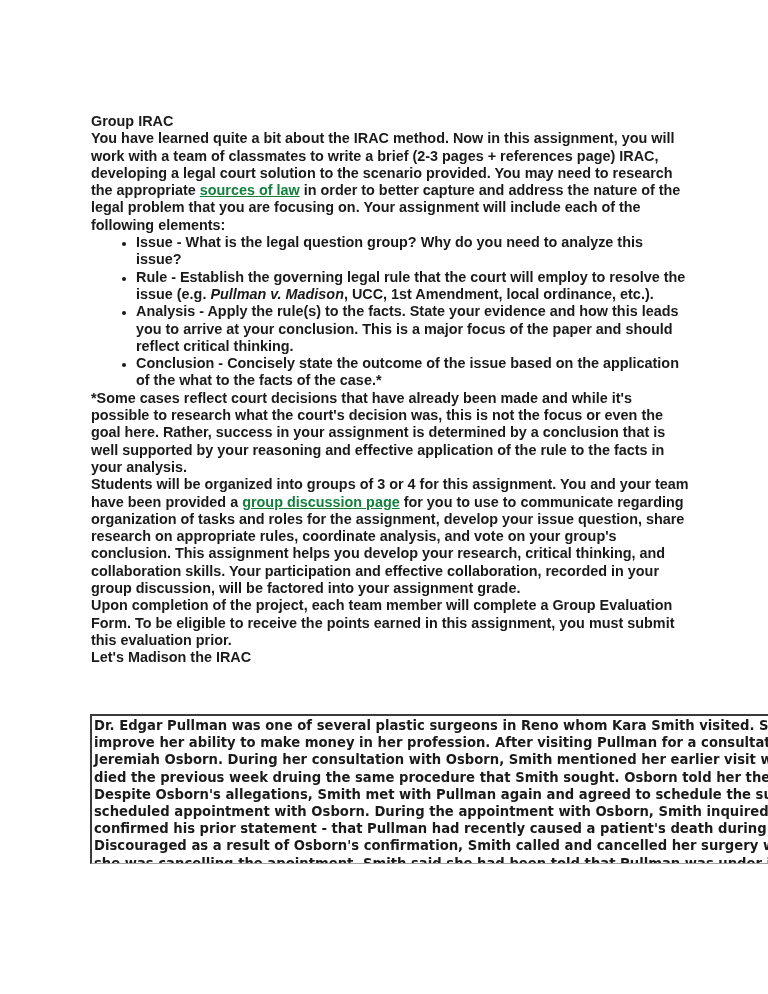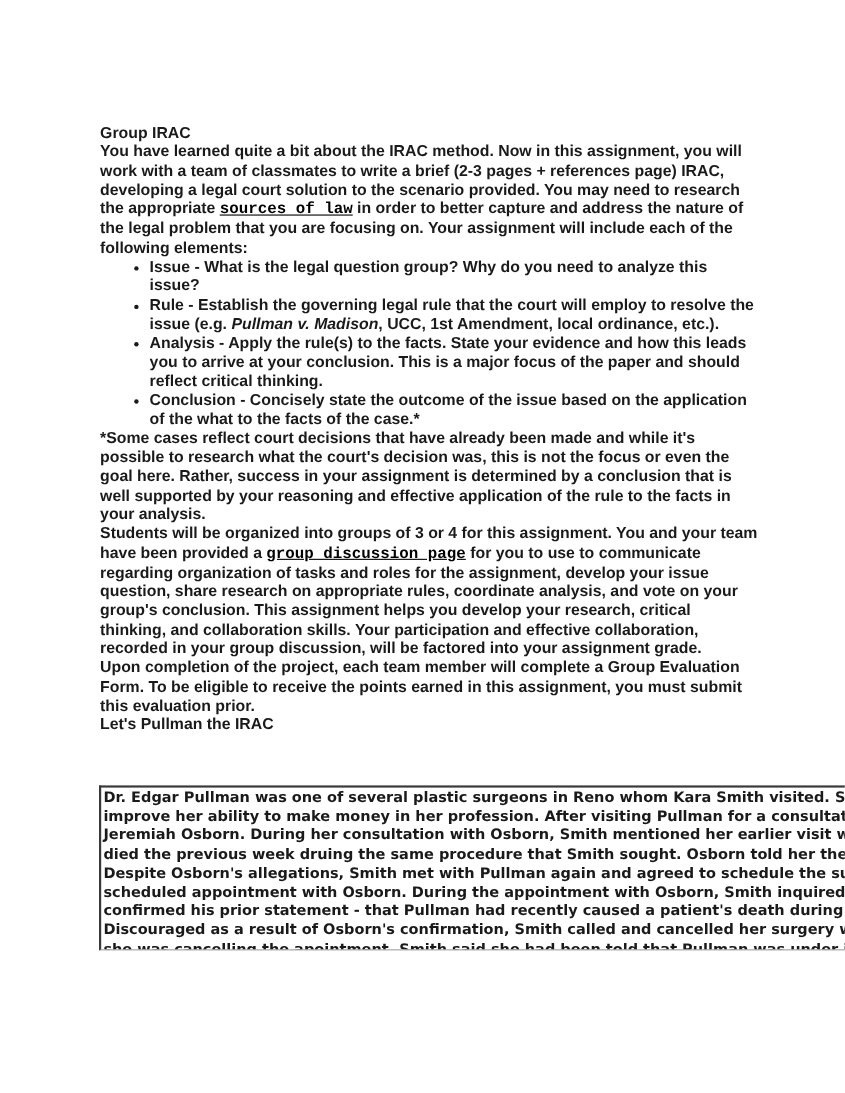--- a/index.html
+++ b/index.html
@@ -6,21 +6,21 @@
   body {
     width: 768px; height: 994px; overflow: hidden; position: relative;
     font-family: "Liberation Sans", sans-serif;
     color: #1a1a1a;
   }
   .content {
     position: absolute; left: 91px; top: 91px; width: 600px;
     font-weight: bold; font-size: 14.4px; line-height: 17.3px; margin-top: 22px;
   }
   .content p { margin: 0; }
-  .content a { color: #000000; text-decoration: underline; font-family: Liberation Mono, monospace; }
+  .content a { color: #15803d; text-decoration: underline; }
   ul.elements { margin: 0; padding-left: 45px; list-style: disc; }
   ul.elements li { margin: 0; padding-left: 0; }
   ul.elements li::marker { font-size: 12px; }
   .case-box {
     position: absolute; left: 90px; top: 714px; width: 700px; height: 150px;
     border-top: 2px solid #3a3a3a; border-left: 2px solid #3a3a3a;
     border-bottom: 1px solid #a0a0a0; border-right: none;
     overflow: hidden; box-sizing: border-box; padding: 1px 2px;
   }
   .case-text {
@@ -37,21 +37,21 @@
   <p><span>You have learned quite a bit about the IRAC method. Now in this assignment, you will work with a team of classmates to write a brief (2-3 pages + references page) IRAC, developing a legal court solution to the scenario provided. You may need to research the appropriate </span><a href="#">sources of law</a><span> in order to better capture and address the nature of the legal problem that you are focusing on. Your assignment will include each of the following elements:</span></p>
   <ul class="elements">
     <li>Issue - What is the legal question group? Why do you need to analyze this issue?</li>
     <li><span>Rule - Establish the governing legal rule that the court will employ to resolve the issue (e.g. </span><i>Pullman v. Madison</i><span>, UCC, 1st Amendment, local ordinance, etc.).</span></li>
     <li>Analysis - Apply the rule(s) to the facts. State your evidence and how this leads you to arrive at your conclusion. This is a major focus of the paper and should reflect critical thinking.</li>
     <li>Conclusion - Concisely state the outcome of the issue based on the application of the what to the facts of the case.*</li>
   </ul>
   <p>*Some cases reflect court decisions that have already been made and while it's possible to research what the court's decision was, this is not the focus or even the goal here. Rather, success in your assignment is determined by a conclusion that is well supported by your reasoning and effective application of the rule to the facts in your analysis.</p>
   <p><span>Students will be organized into groups of 3 or 4 for this assignment. You and your team have been provided a </span><a href="#">group discussion page</a><span> for you to use to communicate regarding organization of tasks and roles for the assignment, develop your issue question, share research on appropriate rules, coordinate analysis, and vote on your group's conclusion. This assignment helps you develop your research, critical thinking, and collaboration skills. Your participation and effective collaboration, recorded in your group discussion, will be factored into your assignment grade.</span></p>
   <p>Upon completion of the project, each team member will complete a Group Evaluation Form. To be eligible to receive the points earned in this assignment, you must submit this evaluation prior.</p>
-  <p>Let's Pullman the IRAC</p>
+  <p>Let's Madison the IRAC</p>
 </div>
 
 <div class="case-box">
   <div class="case-text">
     <span class="case-line">Dr. Edgar Pullman was one of several plastic surgeons in Reno whom Kara Smith visited. Smit</span>
     <span class="case-line">improve her ability to make money in her profession. After visiting Pullman for a consultation,</span>
     <span class="case-line">Jeremiah Osborn. During her consultation with Osborn, Smith mentioned her earlier visit with</span>
     <span class="case-line">died the previous week druing the same procedure that Smith sought. Osborn told her the deat</span>
     <span class="case-line">Despite Osborn's allegations, Smith met with Pullman again and agreed to schedule the surger</span>
     <span class="case-line">scheduled appointment with Osborn. During the appointment with Osborn, Smith inquired aga</span>

